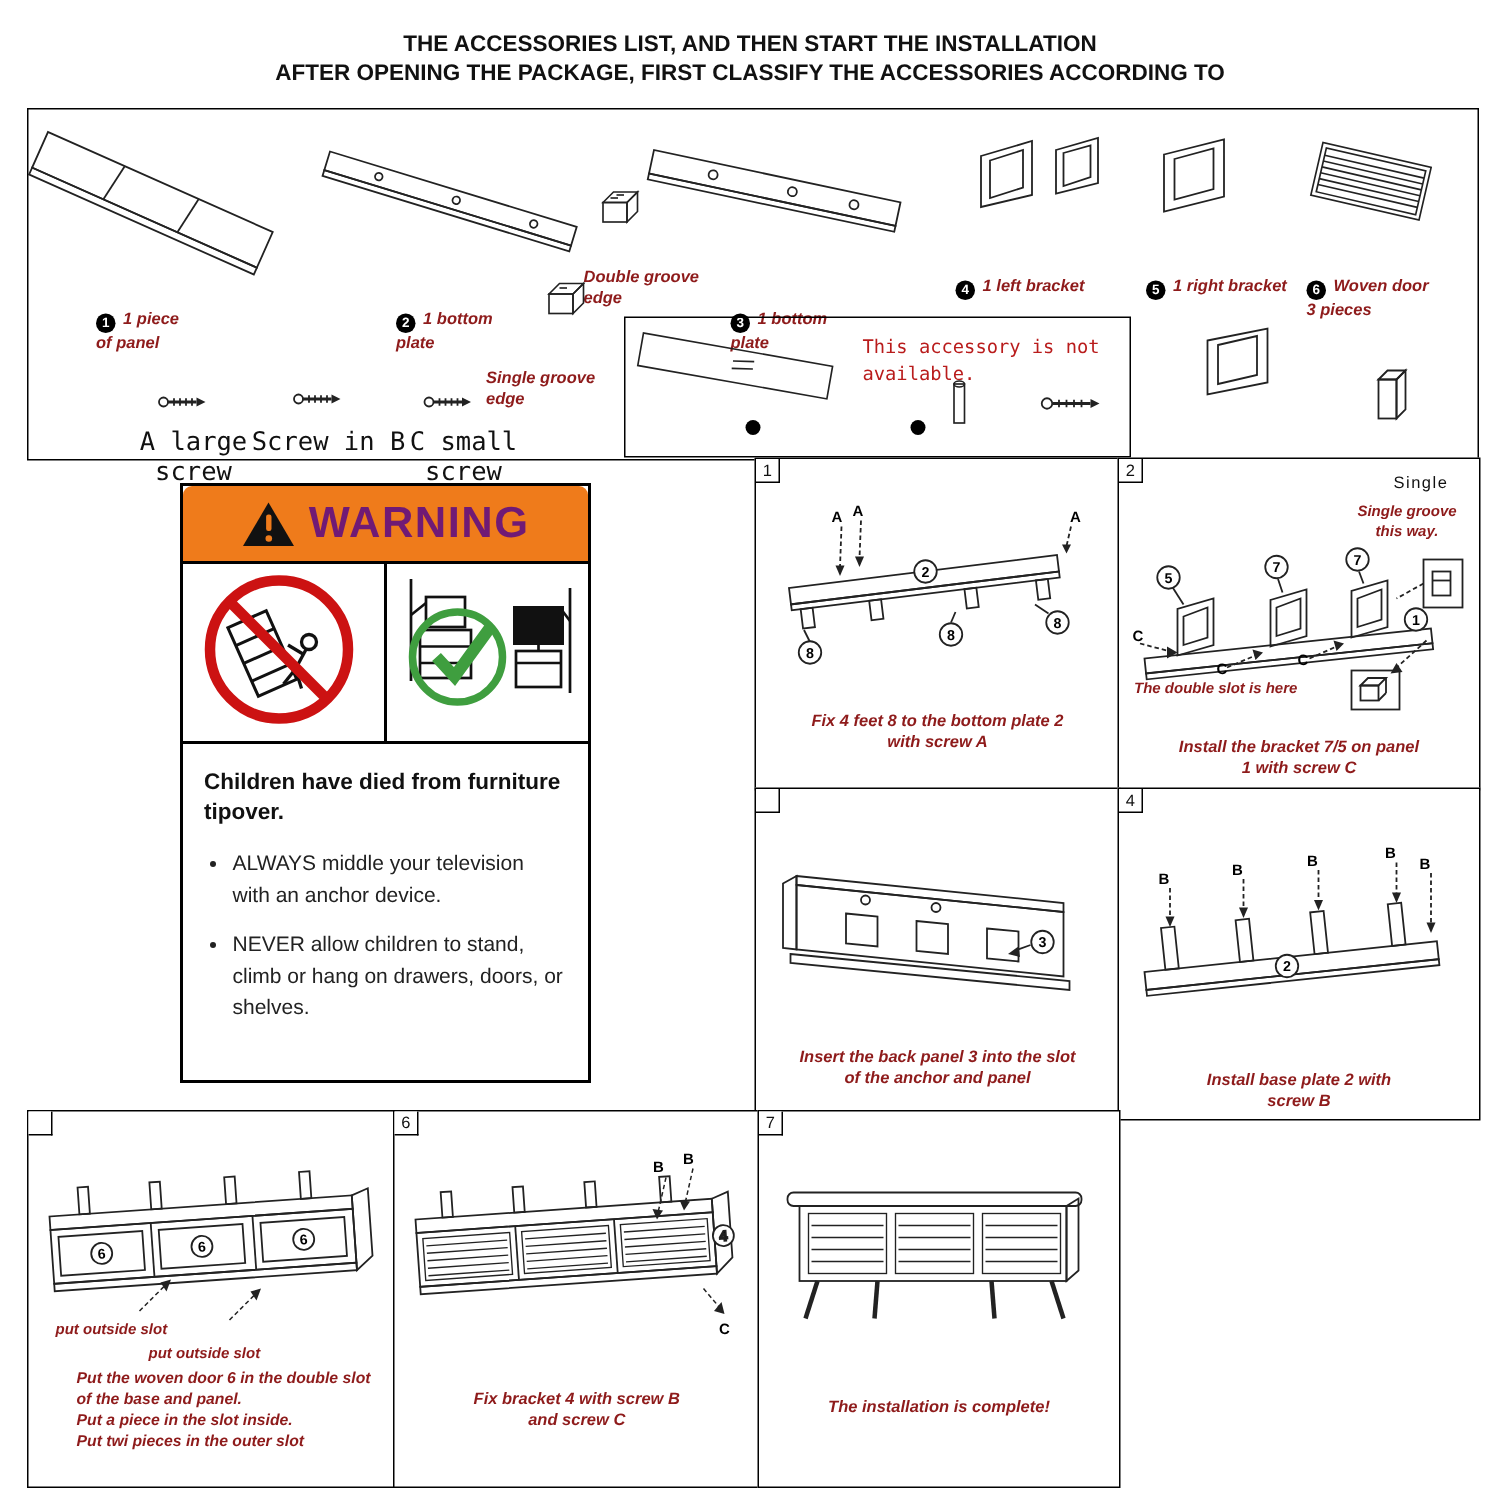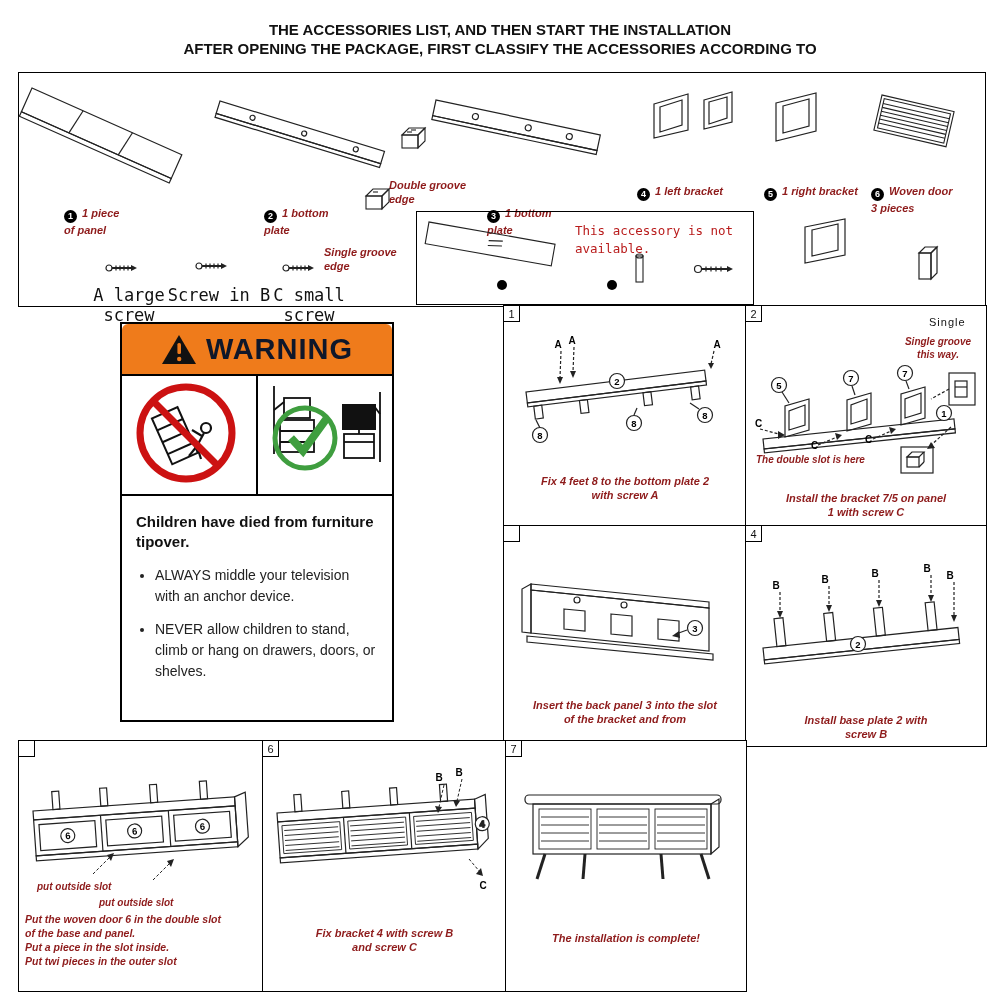--- a/index.html
+++ b/index.html
@@ -19,28 +19,28 @@
   .mono{font-family:"DejaVu Sans Mono",monospace;font-size:17px;color:#111;}
   .na-text{font-family:"DejaVu Sans Mono",monospace;font-size:12.5px;line-height:1.45;color:#b91c1c;}
   .dot{width:10px;height:10px;border-radius:50%;background:#000;}
   .step-box{position:absolute;border:1px solid #000;background:#fff;}
   .tab{position:absolute;top:0;left:0;width:15px;height:15px;border-right:1px solid #000;
        border-bottom:1px solid #000;font-size:11px;display:flex;align-items:center;
        justify-content:center;background:#fff;z-index:3;}
   .caption{position:absolute;font-style:italic;font-weight:bold;font-size:11px;line-height:1.3;
            color:#8e1b1b;text-align:center;}
   .caption-left{position:absolute;font-style:italic;font-weight:bold;font-size:10.5px;line-height:1.32;
-           color:#8e1b1b;text-align:left;}
+           color:#8e1b1b;text-align:left;margin-left:26px;}
   .note-black{position:absolute;font-size:11px;letter-spacing:1px;color:#111;}
   .note-red{position:absolute;font-style:italic;font-weight:bold;font-size:10px;line-height:1.25;
             color:#8e1b1b;}
   .warn-box{position:absolute;left:120px;top:322px;width:270px;height:396px;border:2px solid #000;background:#fff;}
   .warn-head{height:50px;background:#ef7b1b;border-bottom:2px solid #000;border-radius:6px 6px 0 0;
              display:flex;align-items:center;justify-content:center;gap:9px;}
-  .warn-title{font-weight:bold;font-size:29px;letter-spacing:1px;color:#0f172a;}
+  .warn-title{font-weight:bold;font-size:29px;letter-spacing:1px;color:#701a75;}
   .pictos{display:flex;height:118px;border-bottom:2px solid #000;}
   .picto{flex:1;position:relative;}
   .picto.first{border-right:2px solid #000;}
   .warn-text{padding:8px 14px 0 14px;}
   .warn-heading{font-weight:bold;font-size:15px;line-height:1.35;color:#111;margin:8px 0 12px 0;}
   .warn-list{margin:0;padding-left:19px;font-size:14px;line-height:1.5;color:#222;}
   .warn-list li{margin-bottom:12px;}
   text.mk{font:bold 9.5px "Liberation Sans",sans-serif;fill:#000;}
   text.lt{font:bold 10px "Liberation Sans",sans-serif;fill:#000;}
   circle.mkc{fill:#fff;stroke:#222;stroke-width:1.2;}
@@ -447,21 +447,21 @@
         <circle cx="58" cy="42" r="3"></circle>
           <circle cx="105" cy="47" r="3"></circle>
         <line x1="168" y1="72" x2="157" y2="76"></line>
       </g>
       <polygon class="ah" points="153,78 160,73 161,80"></polygon>
       <circle class="mkc" cx="176" cy="70" r="7.5"></circle>
       <text class="mk" x="176" y="73.5" text-anchor="middle">3</text>
     </svg>
     <div class="caption" style="left:8px;right:8px;top:172px">
       <div>Insert the back panel 3 into the slot</div>
-      <div>of the bracket and from</div>
+      <div>of the anchor and panel</div>
     </div>
   </div>
 
   <div class="step-box" style="left:745px;top:525px;width:240px;height:220px">
     <div class="tab">4</div>
     <svg class="abs" style="left:5px;top:22px" width="230" height="155">
       <g fill="none" stroke="#222" stroke-width="1.2">
         <g transform="translate(12,100) rotate(-6)">
           <rect x="0" y="0" width="196" height="12"></rect>
           <rect x="0" y="12" width="196" height="4"></rect>

